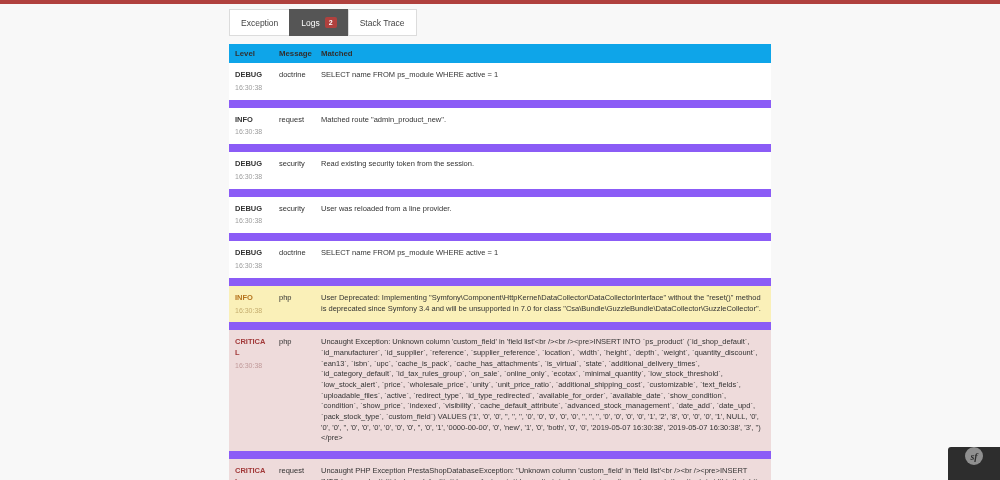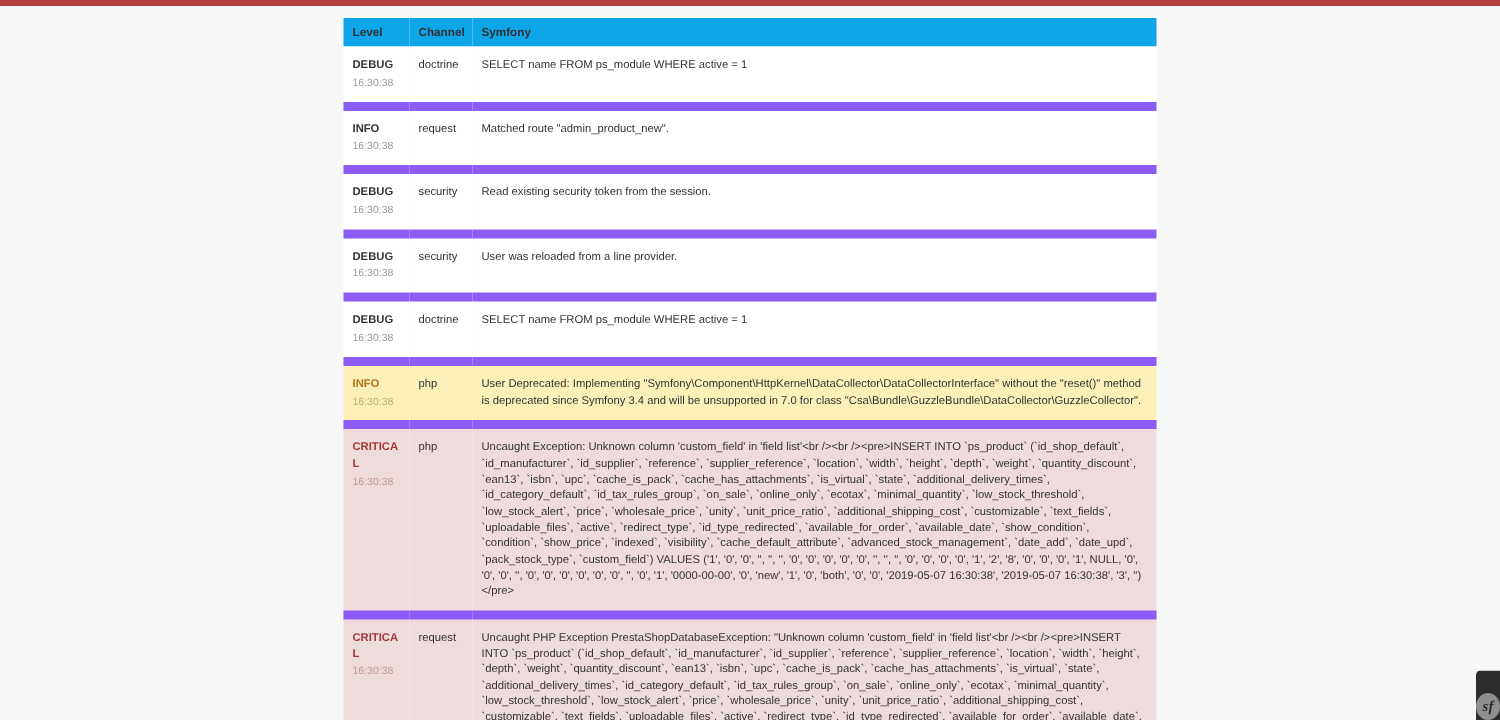--- a/index.html
+++ b/index.html
@@ -62,46 +62,46 @@
     font-size: 7.8px;
     text-align: left;
     padding: 5px 6px;
     font-weight: bold;
   }
   .log-table td {
     vertical-align: top;
     font-size: 7.5px;
     color: #333;
     padding: 7px 6px;
-    border-bottom: 6px solid #8b5cf6;
+    border-bottom: 8px solid #8b5cf6;
     word-wrap: break-word;
     overflow-wrap: break-word;
     line-height: 1.42;
   }
   tr.row-normal td { background: #ffffff; }
   tr.row-warning td { background: #faf0b8; }
   tr.row-error td { background: #eedbdb; }
   .level { font-weight: bold; font-size: 7.5px; }
   tr.row-normal .level { color: #333; }
   tr.row-warning .level { color: #b5731c; }
   tr.row-error .level { color: #a23939; }
   .time { font-size: 7px; margin-top: 2px; font-weight: normal; }
   tr.row-normal .time { color: #9d9d9d; }
   tr.row-warning .time { color: #c5ad6e; }
   tr.row-error .time { color: #c19a9a; }
   .channel { font-weight: normal; color: #313131; }
   
   .sf-toggle {
     position: fixed;
     right: 0; bottom: 0;
-    width: 16px; height: 33px;
+    width: 52px; height: 33px;
     background: #2d2d2d;
     border-radius: 3px 0 0 0;
     display: flex;
-    align-items: flex-end;
+    align-items: flex-start;
     justify-content: center;
     cursor: pointer;
   }
   .sf-logo {
     width: 18px; height: 18px;
     border-radius: 50%;
     background: #8f8f8f;
     color: #2d2d2d;
     font-family: "Liberation Serif", serif;
     font-style: italic;
@@ -112,32 +112,44 @@
     justify-content: center;
   }
 </style>
 </head>
 <body>
 
 <div class="top-bar"></div>
 
 <div class="container">
 
+  <div class="tabs">
+    <button class="tab">
+      <span>Exception</span>
+    </button>
+    <button class="tab active">
+      <span>Logs</span>
+      <span class="tab-badge">2</span>
+    </button>
+    <button class="tab">
+      <span>Stack Trace</span>
+    </button>
+  </div>
 
   <table class="log-table">
     <colgroup>
         <col class="c-level">
         <col class="c-channel">
         <col class="c-message">
       </colgroup>
     <thead>
       <tr>
         <th>Level</th>
-        <th>Channel</th>
-        <th>Symfony</th>
+        <th>Message</th>
+        <th>Matched</th>
       </tr>
     </thead>
     <tbody>
       <tr class="row-normal">
         <td>
             <div class="level">DEBUG</div>
             <div class="time">16:30:38</div>
           </td>
         <td><span class="channel">doctrine</span></td>
         <td>SELECT name FROM ps_module WHERE active = 1</td>

